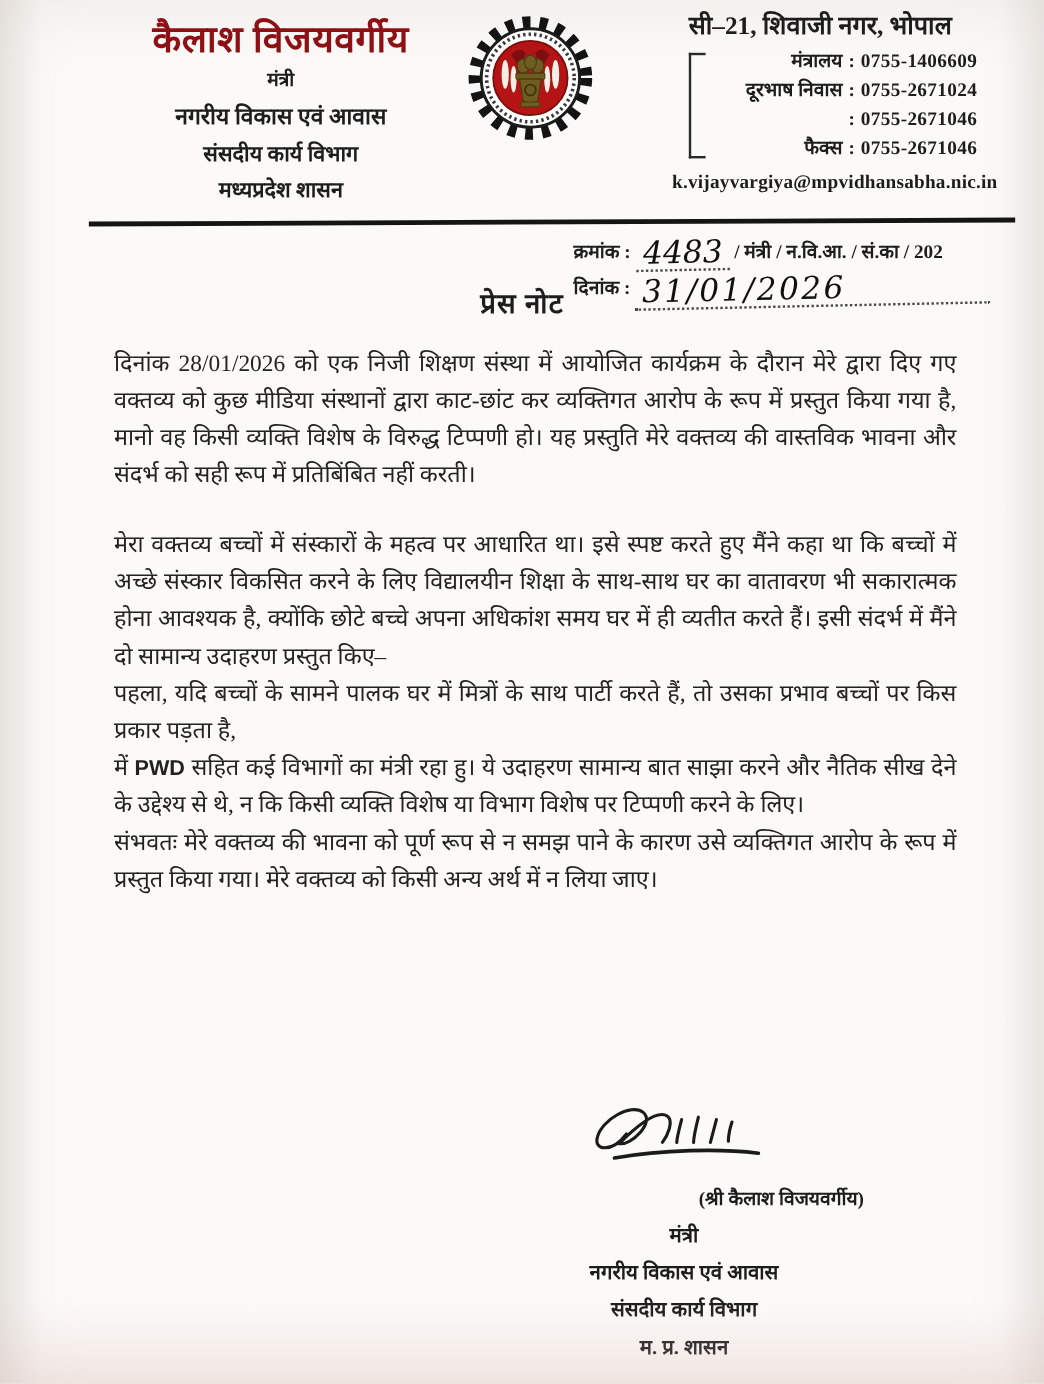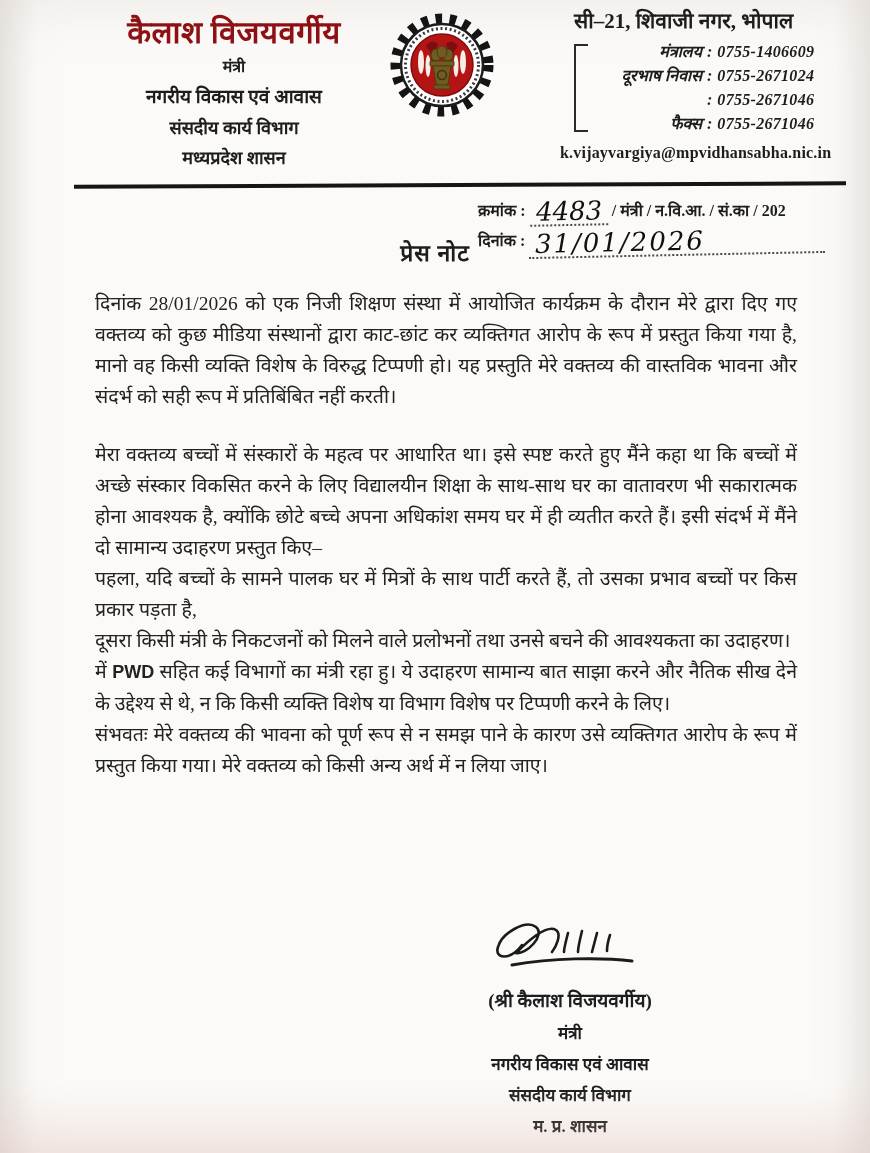--- a/index.html
+++ b/index.html
@@ -27,21 +27,21 @@
   .lh-line{font-size:19px;font-weight:bold;margin-top:6px;}
   .lh-line.small{font-size:18px;}
 
   .emblem{position:absolute;left:388px;top:6px;width:108px;height:118px;}
 
   .lh-right{position:absolute;left:574px;top:10px;width:288px;}
   .addr1{font-size:21px;font-weight:bold;line-height:22px;}
   .addr2{font-size:16px;font-weight:bold;line-height:20px;}
   .phones{display:flex;margin-top:8px;}
   .brace{width:12px;border-left:2px solid #2a2a2a;border-top:2px solid #2a2a2a;border-bottom:2px solid #2a2a2a;margin-right:2px;margin-top:4px;margin-bottom:4px;}
-  .phone-rows{flex:1;font-style:italic;}
+  .phone-rows{flex:1;}
   .phone-row{display:flex;font-size:16px;font-weight:bold;line-height:24px;}
   .phone-label{width:112px;text-align:right;white-space:nowrap;}
   .phone-colon{padding:0 5px;}
   .phone-value{letter-spacing:.3px;}
   .email{font-size:16px;font-weight:bold;margin-top:8px;margin-left:-14px;letter-spacing:.2px;}
 
   .rule{position:absolute;top:183px;left:74px;width:772px;height:4px;background:#151515;transform:rotate(-.25deg);}
 
   
   .ref{position:absolute;top:196px;left:478px;width:388px;}
@@ -64,21 +64,21 @@
 
   
   .body{position:absolute;top:288px;left:95px;width:702px;}
   .body p{margin:0;font-size:19.5px;line-height:31px;text-align:justify;color:#222;}
   .body p.gap{margin-top:27px;}
   .body b{font-family:"Liberation Sans","DejaVu Sans",sans-serif;font-size:18px;}
 
   
   .sig-block{position:absolute;top:905px;left:420px;width:300px;text-align:center;}
   .sig-mark{height:80px;}
-  .sig-name{font-size:19px;font-weight:bold;margin-top:2px;}
+  .sig-name{font-size:16px;font-weight:bold;margin-top:2px;text-align:right;}
   .sig-line{font-size:17px;font-weight:bold;margin-top:8px;}
 </style>
 </head>
 <body>
 
 <div class="page">
 
   <div class="lh-left">
     <div class="lh-name">कैलाश विजयवर्गीय</div>
     <div class="lh-title">मंत्री</div>
@@ -162,21 +162,20 @@
       <span class="hand hand-date">31/01/2026</span>
     </div>
   </div>
 
   <h1 class="heading">प्रेस नोट</h1>
 
   <main class="body">
     <p>दिनांक 28/01/2026 को एक निजी शिक्षण संस्था में आयोजित कार्यक्रम के दौरान मेरे द्वारा दिए गए वक्तव्य को कुछ मीडिया संस्थानों द्वारा काट-छांट कर व्यक्तिगत आरोप के रूप में प्रस्तुत किया गया है, मानो वह किसी व्यक्ति विशेष के विरुद्ध टिप्पणी हो। यह प्रस्तुति मेरे वक्तव्य की वास्तविक भावना और संदर्भ को सही रूप में प्रतिबिंबित नहीं करती।</p>
     <p class="gap">मेरा वक्तव्य बच्चों में संस्कारों के महत्व पर आधारित था। इसे स्पष्ट करते हुए मैंने कहा था कि बच्चों में अच्छे संस्कार विकसित करने के लिए विद्यालयीन शिक्षा के साथ-साथ घर का वातावरण भी सकारात्मक होना आवश्यक है, क्योंकि छोटे बच्चे अपना अधिकांश समय घर में ही व्यतीत करते हैं। इसी संदर्भ में मैंने दो सामान्य उदाहरण प्रस्तुत किए–</p>
     <p>पहला, यदि बच्चों के सामने पालक घर में मित्रों के साथ पार्टी करते हैं, तो उसका प्रभाव बच्चों पर किस प्रकार पड़ता है,</p>
-    <p>दूसरा किसी मंत्री के निकटजनों को मिलने वाले प्रलोभनों तथा उनसे बचने की आवश्यकता का उदाहरण।</p>
     <p><span>में </span><b>PWD</b><span> सहित कई विभागों का मंत्री रहा हु। ये उदाहरण सामान्य बात साझा करने और नैतिक सीख देने के उद्देश्य से थे, न कि किसी व्यक्ति विशेष या विभाग विशेष पर टिप्पणी करने के लिए।</span></p>
     <p>संभवतः मेरे वक्तव्य की भावना को पूर्ण रूप से न समझ पाने के कारण उसे व्यक्तिगत आरोप के रूप में प्रस्तुत किया गया। मेरे वक्तव्य को किसी अन्य अर्थ में न लिया जाए।</p>
   </main>
 
   <div class="sig-block">
     <div class="sig-mark">
       <svg width="220" height="80" viewBox="0 0 220 80" aria-hidden="true">
         <path d="M62 40 C 50 56 34 54 38 42 C 42 28 66 14 76 22 C 86 30 66 50 56 48 C 72 32 88 20 96 25 C 102 29 96 42 92 47 M108 28 C 106 36 104 43 104 47 M122 26 C 120 34 118 42 118 47 M137 28 L 132 47 M150 30 C 148 36 147 42 147 46" stroke="#1b1b1b" stroke-width="2.6" fill="none" stroke-linecap="round"></path>
         <path d="M52 60 C 92 53 140 52 172 56" stroke="#1b1b1b" stroke-width="3" fill="none" stroke-linecap="round"></path>
       </svg>

